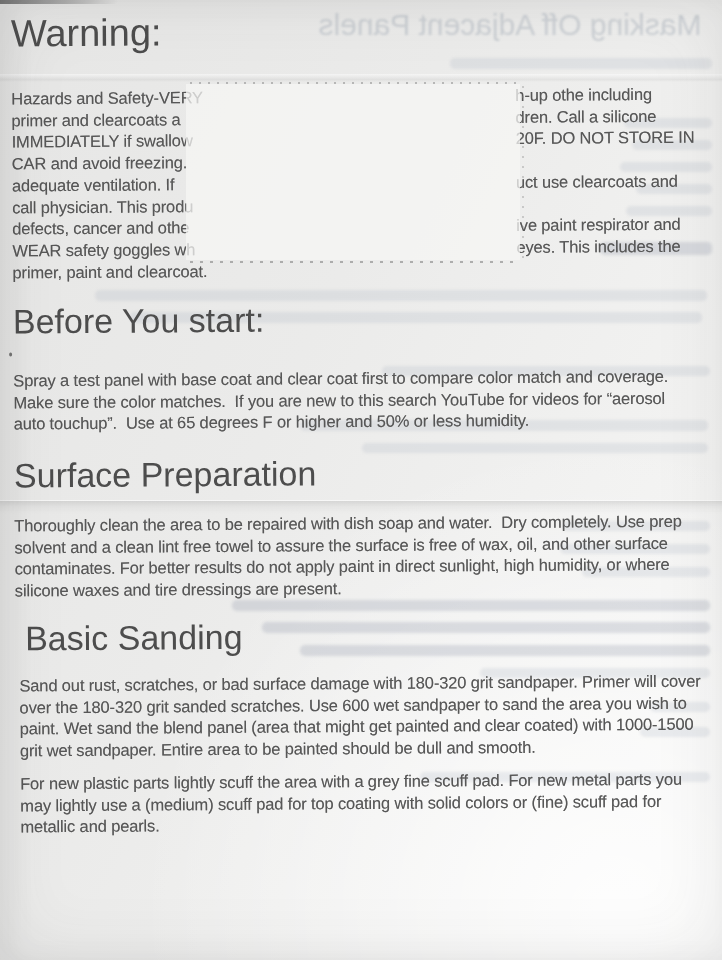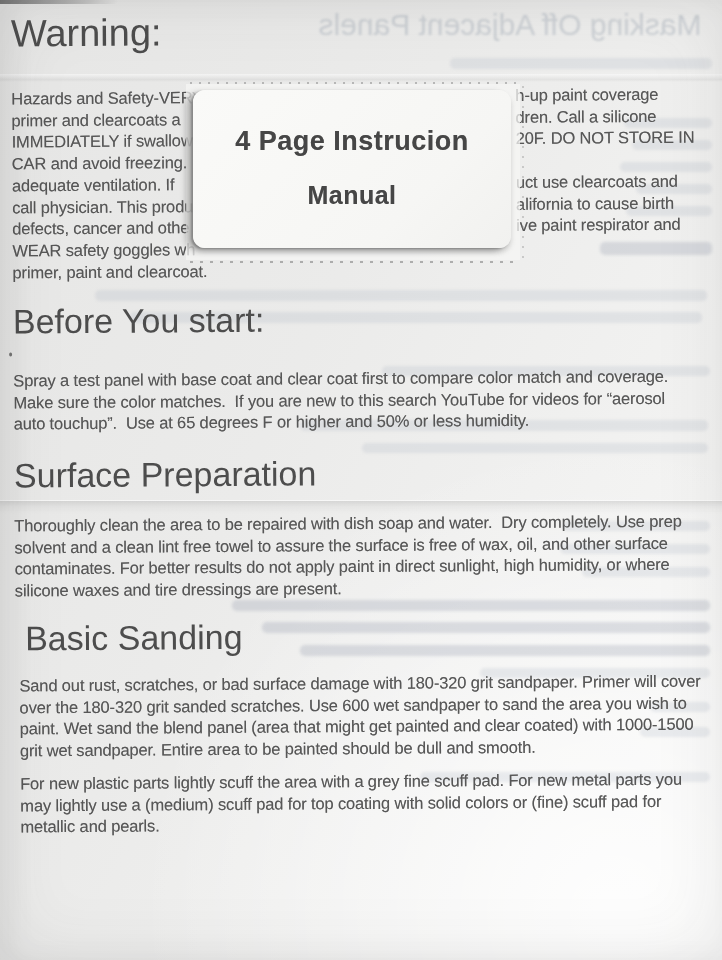--- a/index.html
+++ b/index.html
@@ -100,47 +100,47 @@
   <div class="crease crease-top"></div>
   <div class="crease crease-mid"></div>
 
   <div class="tilt">
 
     <h1 class="h-warning">Warning:</h1>
 
     <div class="warning-block">
       <div class="wrow" style="top:0px;">
         <span class="bl">Hazards and Safety-VERY</span>
-        <span class="bl wright">h-up paint coverage</span>
+        <span class="bl wright">h-up othe including</span>
       </div>
       <div class="wrow" style="top:21.7px;">
         <span class="bl">primer and clearcoats a</span>
         <span class="bl wright">dren. Call a silicone</span>
       </div>
       <div class="wrow" style="top:43.4px;">
         <span class="bl">IMMEDIATELY if swallow</span>
         <span class="bl wright">20F. DO NOT STORE IN</span>
       </div>
       <div class="wrow" style="top:65.1px;">
         <span class="bl">CAR and avoid freezing.</span>
       </div>
       <div class="wrow" style="top:86.8px;">
         <span class="bl">adequate ventilation. If</span>
         <span class="bl wright">uct use clearcoats and</span>
       </div>
       <div class="wrow" style="top:108.5px;">
         <span class="bl">call physician. This produ</span>
-        <span class="bl wright">alifornia to cause birth</span>
       </div>
       <div class="wrow" style="top:130.2px;">
         <span class="bl">defects, cancer and othe</span>
         <span class="bl wright">ive paint respirator and</span>
       </div>
       <div class="wrow" style="top:151.9px;">
         <span class="bl">WEAR safety goggles wh</span>
+        <span class="bl wright">eyes. This includes the</span>
       </div>
       <div class="wrow" style="top:173.6px;">
         <span class="bl">primer, paint and clearcoat.</span>
       </div>
     </div>
 
     <h1 class="h-before">Before You start:</h1>
     <div class="stray-dot"></div>
 
     <div class="para p-before">
@@ -174,19 +174,15 @@
     </div>
 
   </div>
 
   <div class="strip">
     <div class="perf perf-top"></div>
     <div class="perf perf-bottom"></div>
     <div class="perf-v"></div>
   </div>
 
-  <div class="sticker">
-    <div class="sticker-line sticker-line1">4 Page Instrucion</div>
-    <div class="sticker-line sticker-line2">Manual</div>
-  </div>
 
   <div class="vignette"></div>
 </div>
 
 </body></html>

